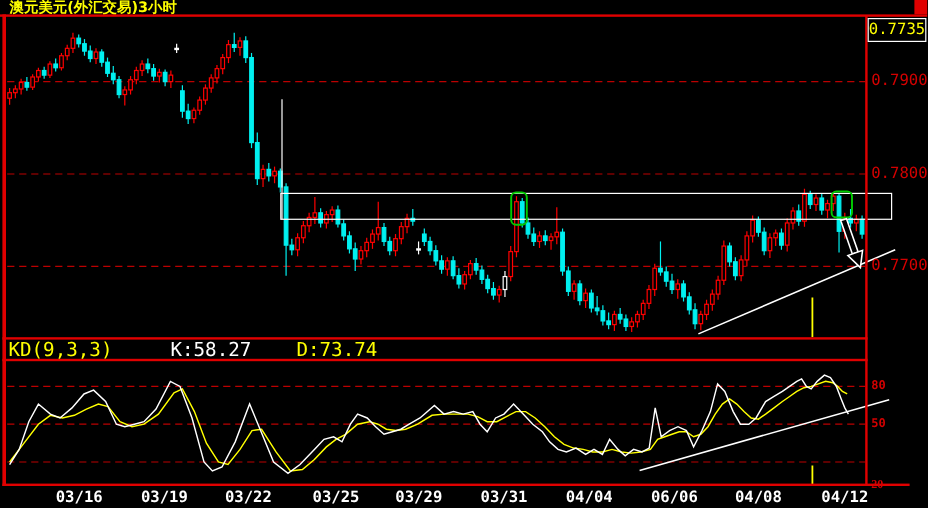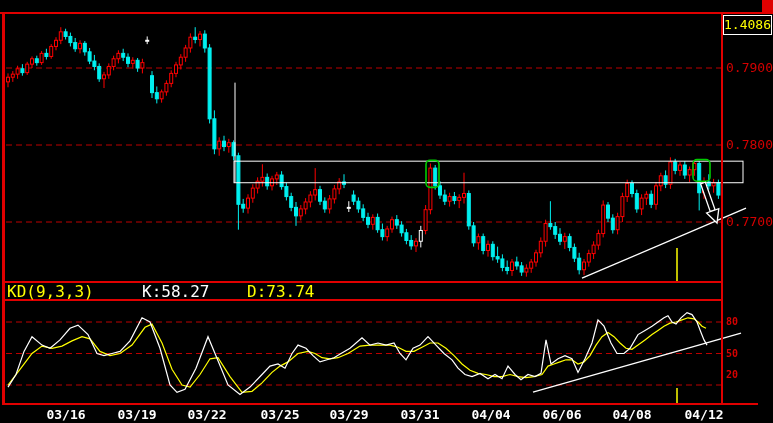--- a/index.html
+++ b/index.html
@@ -18,20 +18,21 @@
        transform:translateX(-50%);white-space:nowrap;}
   .kdh{font-size:16px;height:13px;line-height:13px;white-space:nowrap;}
   .yellow{color:#ffff00;} .white{color:#ffffff;}
   svg{position:absolute;left:0;top:0;}
 </style>
 </head>
 <body>
 
 <div id="app">
 
+  <div class="abs" id="window-title">澳元美元(外汇交易)3小时</div>
   <div class="abs" id="corner-sq"></div>
 
   <svg id="svg-main" width="773" height="423" viewBox="0 0 773 423">
       <line x1="6" y1="67.99999999999986" x2="721" y2="67.99999999999986" stroke="#bb0000" stroke-width="1" stroke-dasharray="6 4"></line>
       <line x1="6" y1="144.99999999999994" x2="721" y2="144.99999999999994" stroke="#bb0000" stroke-width="1" stroke-dasharray="6 4"></line>
       <line x1="6" y1="222" x2="721" y2="222" stroke="#bb0000" stroke-width="1" stroke-dasharray="6 4"></line>
       <line x1="6" y1="322" x2="721" y2="322" stroke="#bb0000" stroke-width="1" stroke-dasharray="6 4"></line>
       <line x1="6" y1="353.5" x2="721" y2="353.5" stroke="#bb0000" stroke-width="1" stroke-dasharray="6 4"></line>
       <line x1="6" y1="385" x2="721" y2="385" stroke="#bb0000" stroke-width="1" stroke-dasharray="6 4"></line>
       <line x1="677" y1="248" x2="677" y2="281" stroke="#ffff00" stroke-width="1.5"></line>
@@ -348,35 +349,35 @@
       <polyline points="8,387.1 16,374.5 24,351.4 32,336.7 42,345.1 50,348.3 60,339.9 70,328.3 78,325.1 88,334.6 97,353.5 104,355.6 112,353.5 120,351.4 130,340.9 142,317.8 150,322.0 160,348.3 170,385.0 177,392.4 185,389.2 196,368.2 208,336.7 215,353.5 228,385.0 240,394.4 250,387.1 262,374.5 270,366.1 278,364.0 285,368.2 292,353.5 298,345.1 306,348.3 313,355.6 320,361.9 327,359.8 334,357.7 341,353.5 350,348.3 362,337.8 370,345.1 378,343.0 386,345.1 394,343.0 400,353.5 406,359.8 413,348.3 420,345.1 428,336.7 436,345.1 444,353.5 452,359.8 458,368.2 465,374.5 472,376.6 480,373.4 488,378.7 495,374.5 502,378.7 508,366.1 515,374.5 521,379.8 528,374.5 535,376.6 541,373.4 546,339.9 551,364.0 558,358.8 565,355.6 572,358.8 578,372.4 585,358.8 592,343.0 598,319.9 604,326.2 611,343.0 617,353.5 624,353.5 630,348.3 638,334.6 645,330.4 652,326.2 658,322.0 664,317.8 668,315.7 672,322.0 676,324.1 681,317.8 687,312.6 692,314.6 697,322.0 701,332.5 704,339.9 707,345.1" fill="none" stroke="#ffffff" stroke-width="1.2"></polyline>
     </svg>
 
   <div class="abs frame" style="left:0;top:12px;width:773px;height:2px;"></div>
   <div class="abs frame" style="left:2px;top:12px;width:3px;height:393px;"></div>
   <div class="abs frame" style="left:721px;top:13px;width:2px;height:391px;"></div>
   <div class="abs frame" style="left:2px;top:281px;width:721px;height:2px;"></div>
   <div class="abs frame" style="left:2px;top:299px;width:721px;height:2px;"></div>
   <div class="abs frame" style="left:2px;top:403px;width:756px;height:2px;"></div>
 
-  <div class="abs" id="lastprice-box">1.4086</div>
+  <div class="abs" id="lastprice-box">0.7735</div>
 
   <div class="abs kdh yellow" style="left:7px;top:285px;">KD(9,3,3)</div>
   <div class="abs kdh white" style="left:142px;top:285px;">K:58.27</div>
   <div class="abs kdh yellow" style="left:247px;top:285px;">D:73.74</div>
 
   <div id="price-labels">
       <div class="abs plabel" style="left: 726px; top: 61px;">0.7900</div>
       <div class="abs plabel" style="left: 726px; top: 138px;">0.7800</div>
       <div class="abs plabel" style="left: 726px; top: 215px;">0.7700</div>
     </div>
   <div id="kd-labels">
       <div class="abs kdlabel" style="left: 726px; top: 315px;">80</div>
       <div class="abs kdlabel" style="left: 726px; top: 346.5px;">50</div>
-      <div class="abs kdlabel" style="left: 726px; top: 368px;">20</div>
+      <div class="abs kdlabel" style="left: 726px; top: 398px; font-family: Liberation Serif, serif;">20</div>
     </div>
   <div id="date-axis">
       <div class="abs datelabel" style="left: 66px; top: 408px;">03/16</div>
       <div class="abs datelabel" style="left: 137px; top: 408px;">03/19</div>
       <div class="abs datelabel" style="left: 207px; top: 408px;">03/22</div>
       <div class="abs datelabel" style="left: 280px; top: 408px;">03/25</div>
       <div class="abs datelabel" style="left: 349px; top: 408px;">03/29</div>
       <div class="abs datelabel" style="left: 420px; top: 408px;">03/31</div>
       <div class="abs datelabel" style="left: 491px; top: 408px;">04/04</div>
       <div class="abs datelabel" style="left: 562px; top: 408px;">06/06</div>

